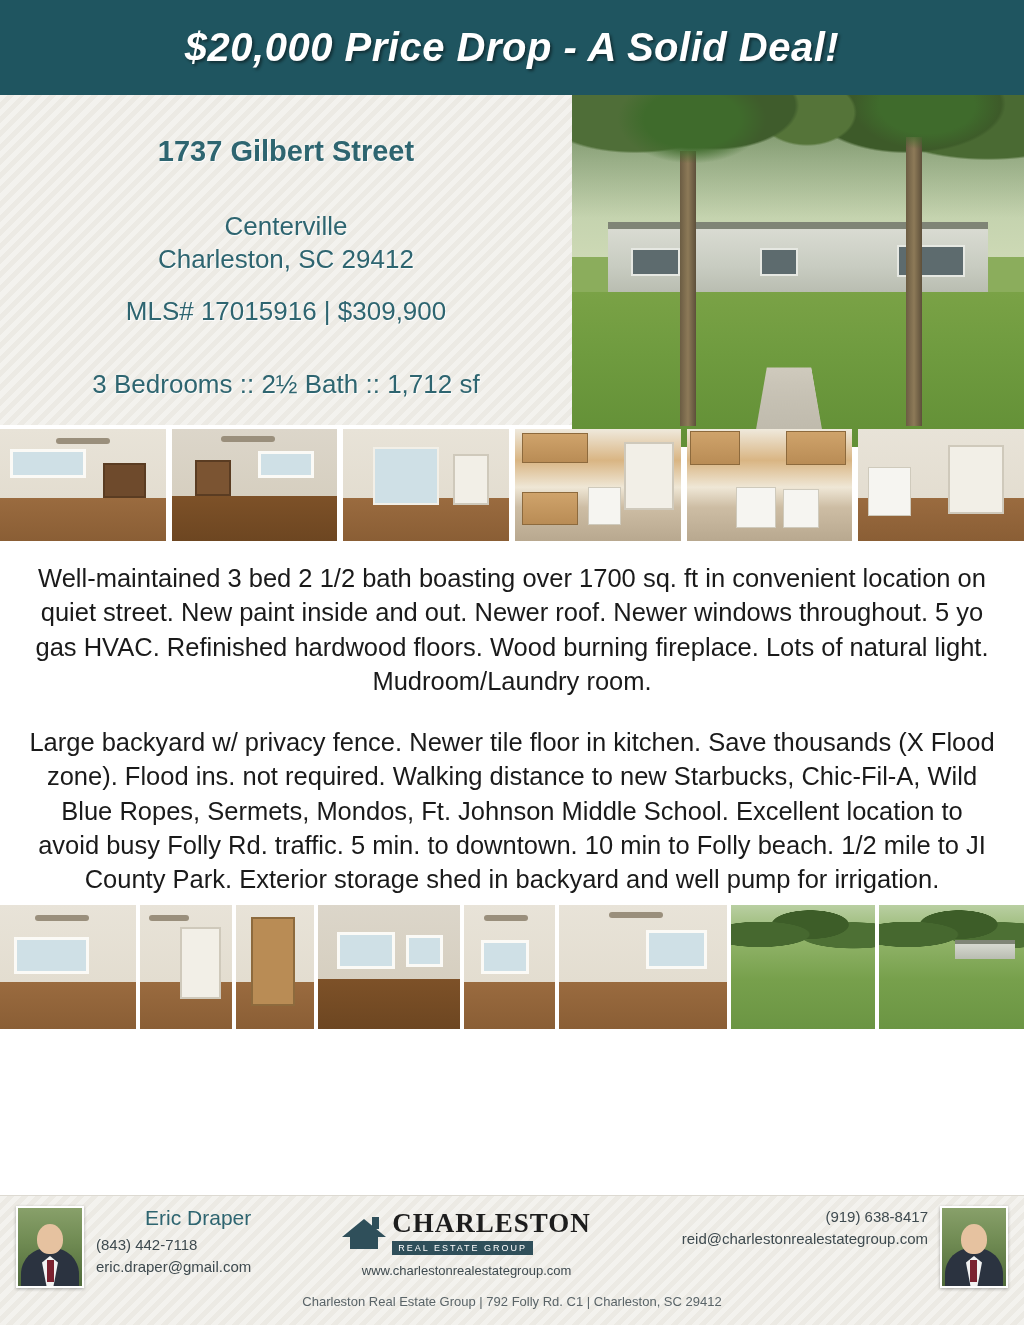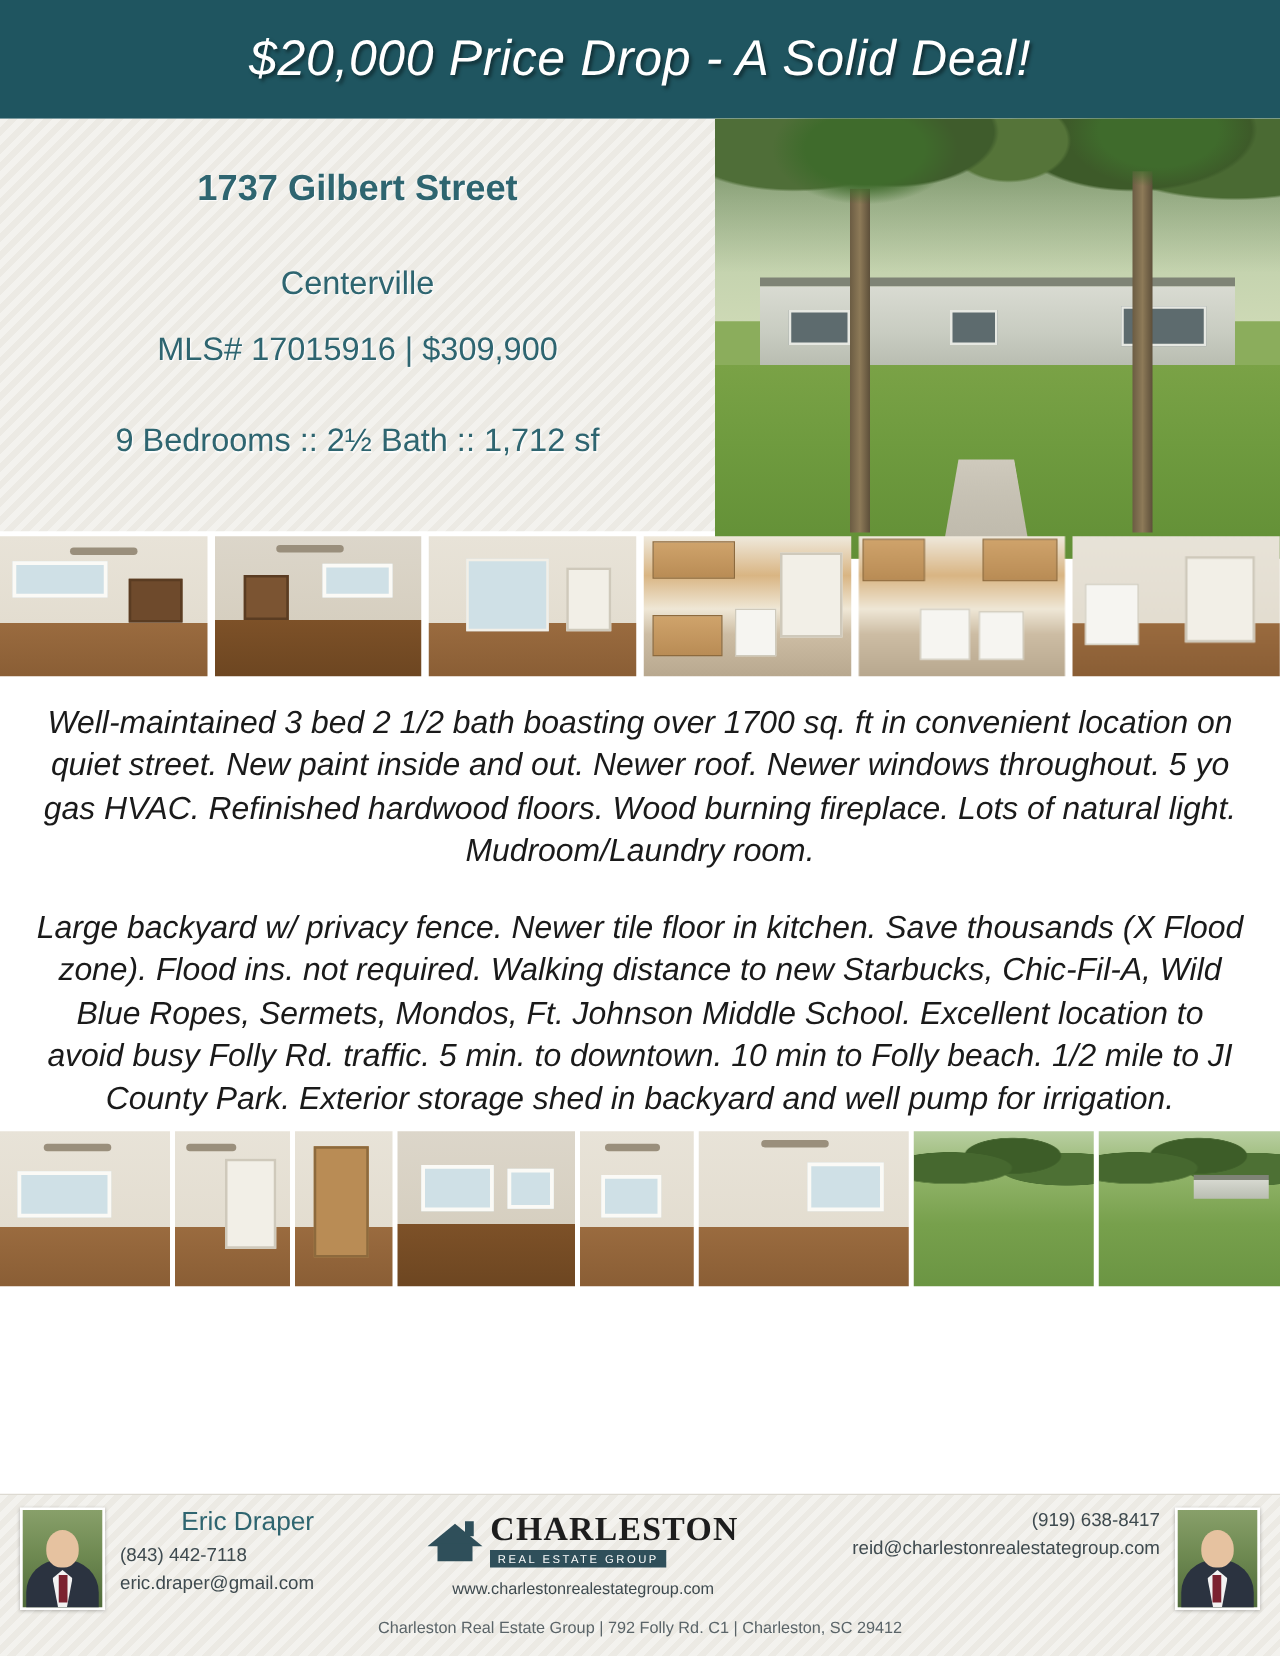--- a/index.html
+++ b/index.html
@@ -23,21 +23,21 @@
     height: 95px;
     background: #1f5560;
     display: flex;
     align-items: center;
     justify-content: center;
   }
   .banner-title {
     color: #ffffff;
     font-size: 40px;
     font-style: italic;
-    font-weight: normal;
+    font-weight: bold;
     letter-spacing: 0.5px;
     text-shadow: 2px 2px 3px rgba(0,0,0,0.45);
     font-family: "Liberation Sans", sans-serif;
   }
 
   
   .hero {
     display: flex;
     width: 100%;
     height: 330px;
@@ -177,21 +177,20 @@
     position: absolute; left:0; top:0; width:100%; height: 40%;
     background: radial-gradient(ellipse at 20% 60%, #46682f 0 30%, transparent 31%),
                 radial-gradient(ellipse at 55% 40%, #3d5d28 0 34%, transparent 35%),
                 radial-gradient(ellipse at 85% 62%, #4d7034 0 30%, transparent 31%);
   }
 
   
   .description {
     padding: 16px 28px 6px 28px;
     text-align: center;
-    font-style: italic;
   }
   .desc-p {
     font-size: 25.5px;
     line-height: 1.35;
     color: #1a1a1a;
     margin: 0 0 26px 0;
   }
   .desc-p:last-child { margin-bottom: 0; }
 
   .strip-bottom { height: 128px; padding: 2px 0; }
@@ -329,23 +328,24 @@
 
 <div class="banner">
   <div class="banner-title">$20,000 Price Drop - A Solid Deal!</div>
 </div>
 
 <div class="hero">
   <div class="hero-left">
     <div class="addr-line">1737 Gilbert Street</div>
     <div class="city-block">
       <div>Centerville</div>
+      <div>Charleston, SC 29412</div>
     </div>
     <div class="mls-line">MLS# 17015916 | $309,900</div>
-    <div class="beds-line">9 Bedrooms :: 2½  Bath :: 1,712 sf</div>
+    <div class="beds-line">3 Bedrooms :: 2½  Bath :: 1,712 sf</div>
   </div>
 
   <div class="hero-photo">
     <div class="hp-sky"></div>
     <div class="hp-trees"></div>
     <div class="hp-house">
       <div class="hp-win" style="left:6%;top:30%;width:13%;height:45%;"></div>
       <div class="hp-win" style="left:40%;top:30%;width:10%;height:45%;"></div>
       <div class="hp-win" style="left:76%;top:26%;width:18%;height:50%;"></div>
     </div>

